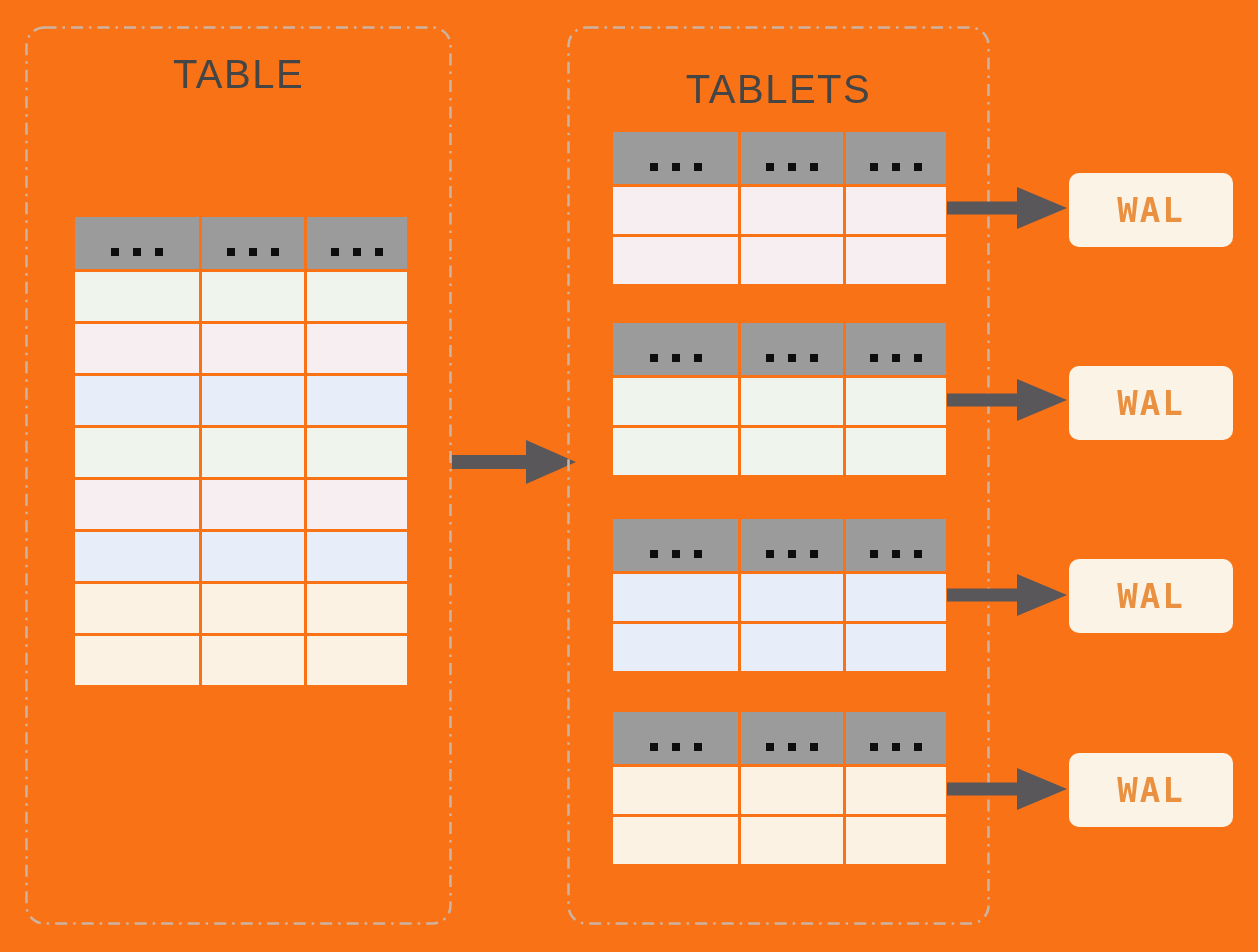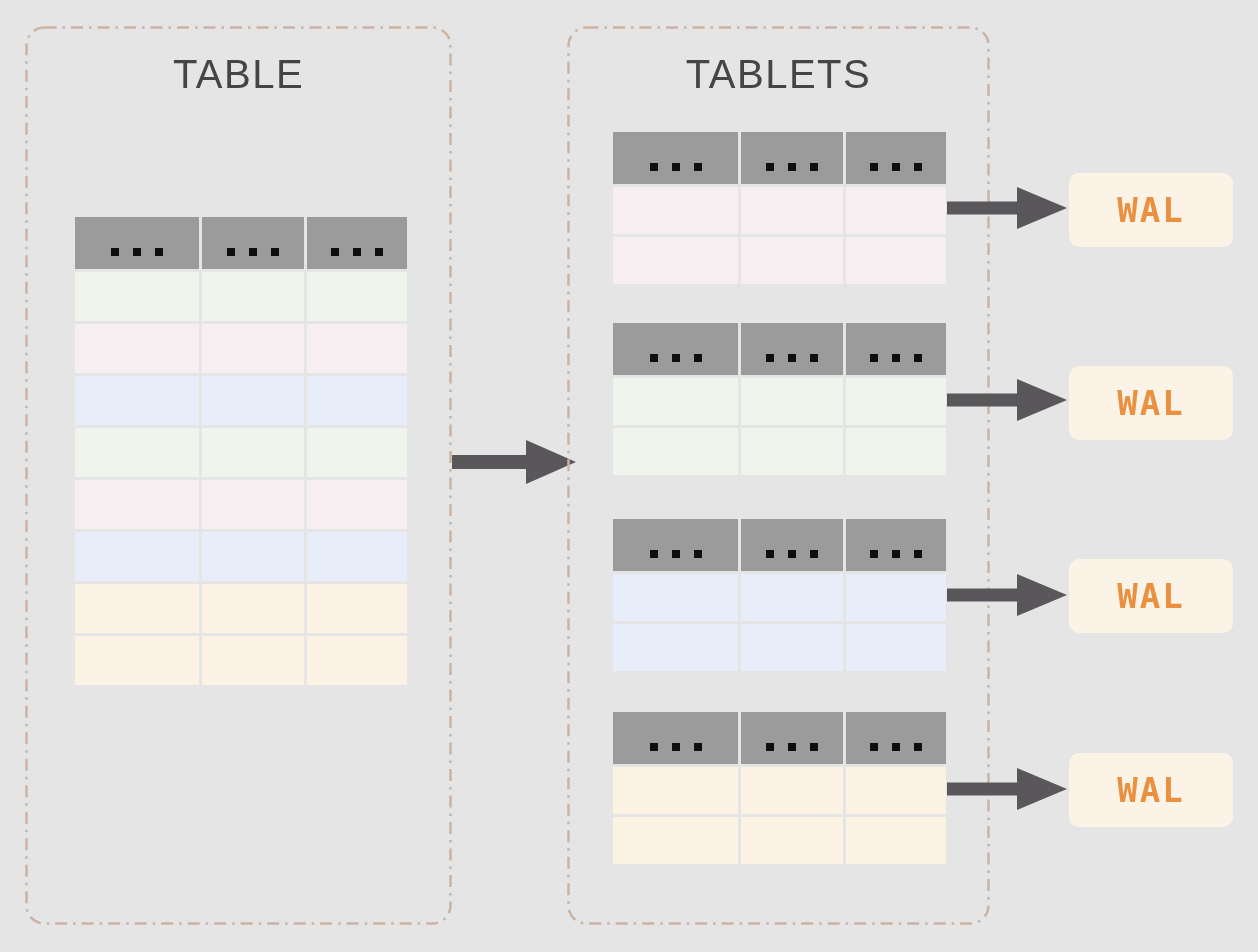--- a/index.html
+++ b/index.html
@@ -2,21 +2,21 @@
 <html style="--border: #ccb3a2; --header-gray: #9b9b9b; --dot-black: #0e0e0e; --arrow-gray: #59575a; --title-gray: #454545; --row-green: #eff4ec; --row-pink: #f6eef0; --row-blue: #e8eef9; --row-orange: #fcf2e3; --wal-bg: #fbf3e6; --wal-text: #e99141;"><head>
 <meta charset="utf-8">
 <style>
   * { box-sizing: border-box; }
   html, body { margin: 0; padding: 0; background: #ffffff; }
   body { font-family: "Liberation Sans", sans-serif; }
   #canvas {
     position: relative;
     width: 1258px;
     height: 952px;
-    background: #e5e5e5;
+    background: #f97316;
     overflow: hidden;
   }
   .panel-border { position: absolute; pointer-events: none; }
   .panel-border rect {
     fill: none;
     stroke: var(--border);
     stroke-width: 2.5;
     stroke-dasharray: 12 6 2.5 6;
   }
   .panel-title {
@@ -127,21 +127,21 @@
       <div class="cell" style="background: rgb(252, 242, 227);"></div>
     </div>
 
   <svg class="arrow" style="left:452px; top:438px;" width="124" height="48" viewBox="0 0 124 48">
     <polygon points="0,17 74,17 74,2 124,24 74,46 74,31 0,31"></polygon>
   </svg>
 
   <svg class="panel-border" style="left:567px; top:26px;" width="423" height="899">
     <rect x="1.5" y="1.5" width="420" height="896" rx="18" ry="18"></rect>
   </svg>
-  <div class="panel-title" style="left:567px; top:52px; width:423px;">TABLETS</div>
+  <div class="panel-title" style="left:567px; top:67px; width:423px;">TABLETS</div>
 
   <div id="generated">
       <div class="dtable" style="left: 613px; top: 132px; width: 333px; grid-template-columns: 125px 102px 100px; grid-template-rows: 52px 47px 47px;">
         <div class="hcell">
           <span class="dots">
             <span class="dot"></span>
             <span class="dot"></span>
             <span class="dot"></span>
           </span>
         </div>

